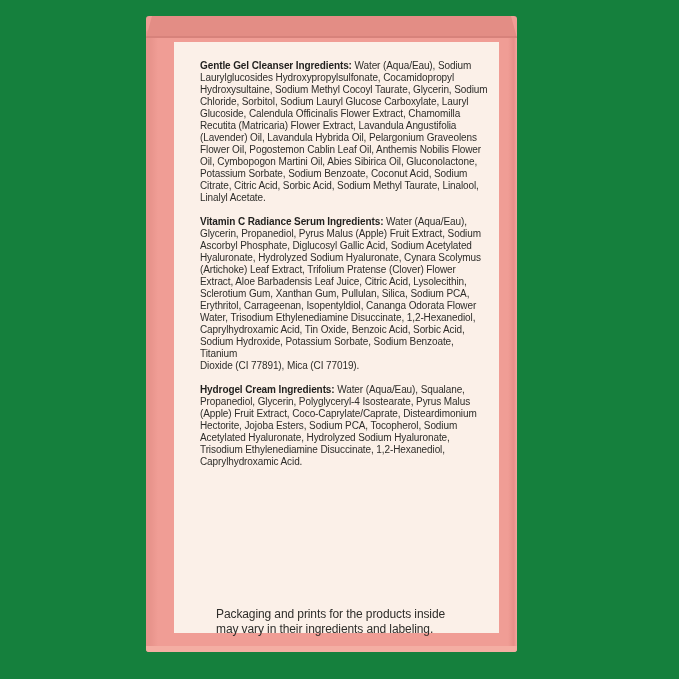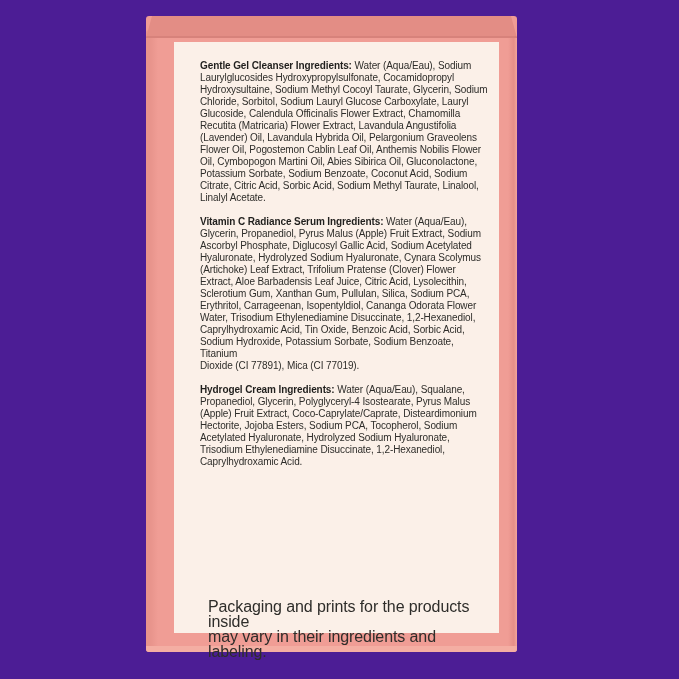--- a/index.html
+++ b/index.html
@@ -7,21 +7,21 @@
     padding: 0;
     width: 679px;
     height: 679px;
     background: #ffffff;
     overflow: hidden;
   }
   .stage {
     position: relative;
     width: 679px;
     height: 679px;
-    background: #4c1d95;
+    background: #15803d;
     font-family: "Liberation Sans", sans-serif;
   }
   
   .box {
     position: absolute;
     left: 146px;
     top: 16px;
     width: 371px;
     height: 636px;
     background: #f09d95;
@@ -80,23 +80,23 @@
   }
   .para-label {
     font-weight: bold;
     color: #201f1d;
   }
   .note {
     position: absolute;
     left: 26px;
     top: 549px;
     width: 288px;
-    margin: 8px;
+    margin: 16px;
     color: #2e2d2a;
-    font-size: 16px;
+    font-size: 12px;
     line-height: 15px;
     letter-spacing: -0.1px;
     white-space: pre-wrap;
   }
 </style>
 </head>
 <body>
 
 <div class="stage">
   <div class="box">

